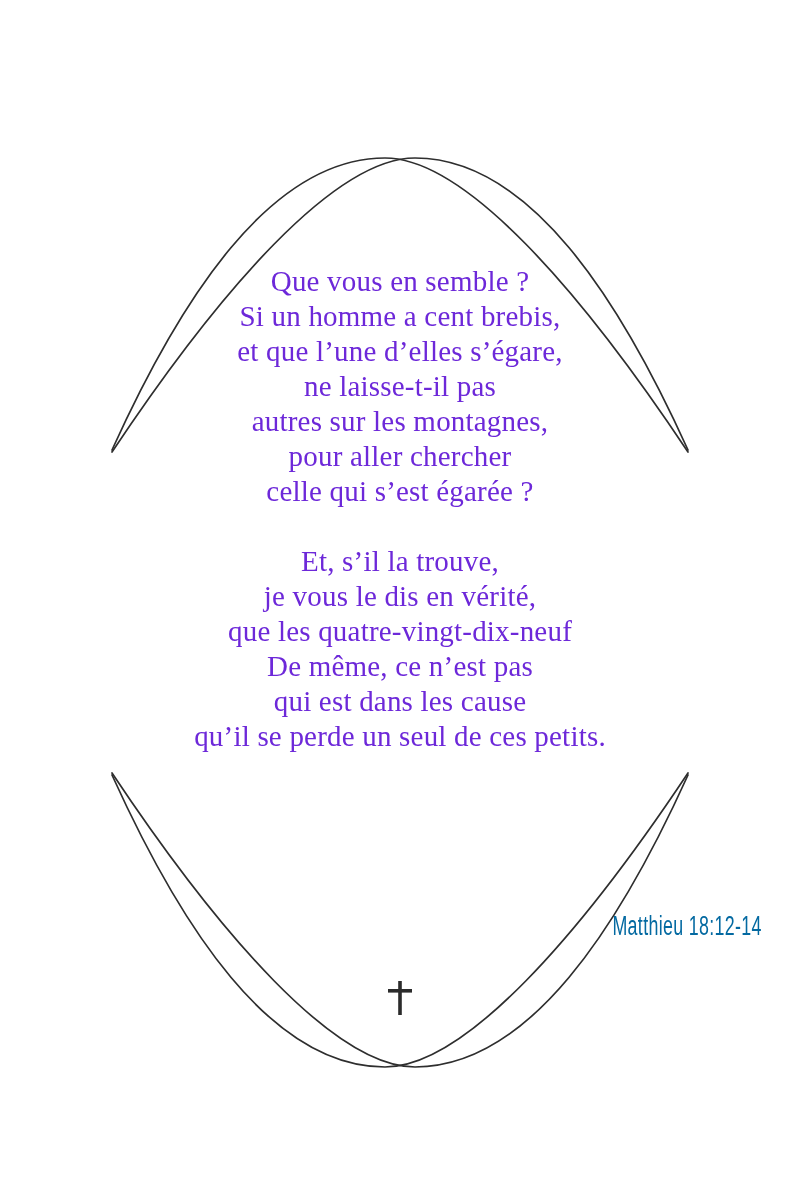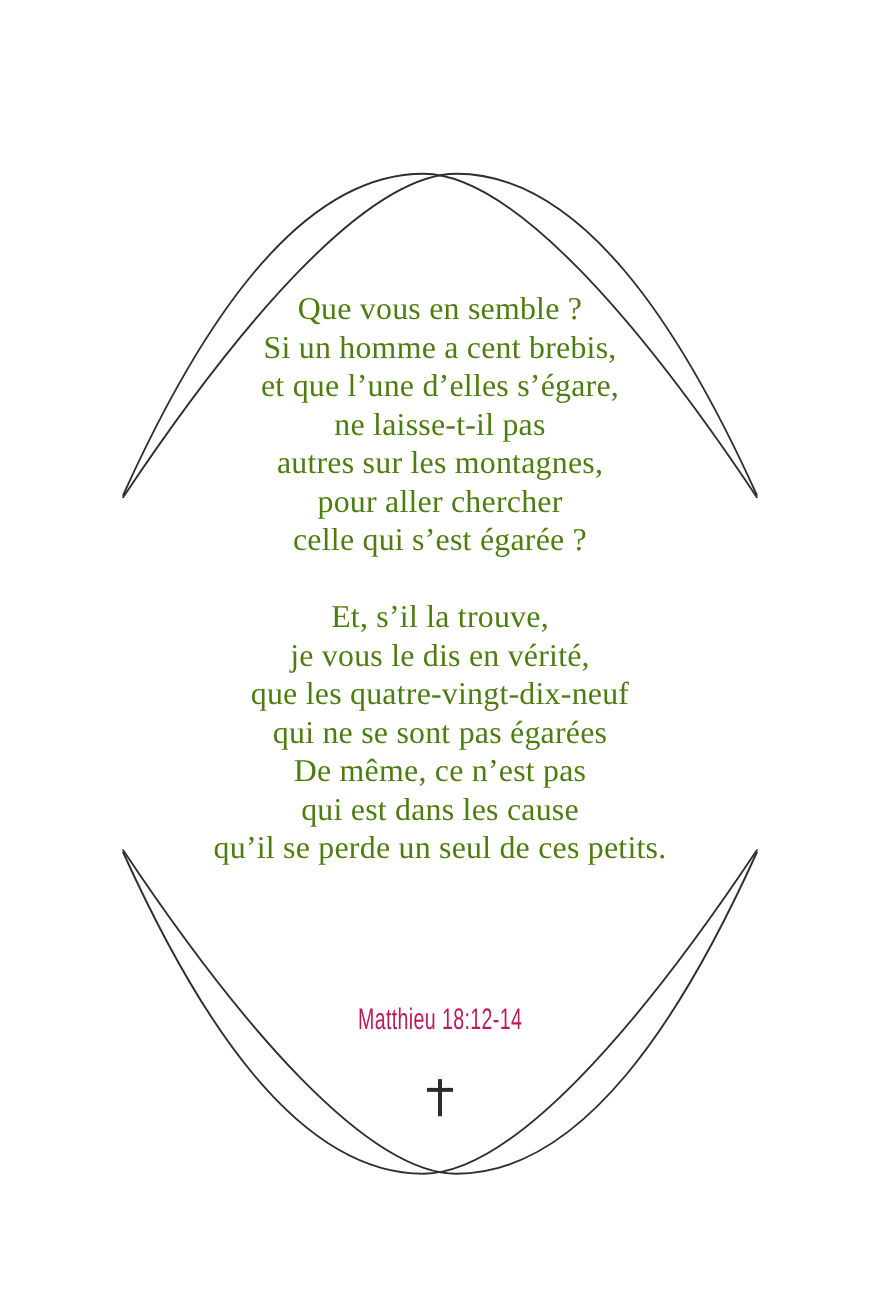--- a/index.html
+++ b/index.html
@@ -28,41 +28,41 @@
     stroke: #2e2e2e;
     stroke-width: 1.7;
     stroke-linecap: round;
   }
   .verse {
     position: absolute;
     top: 264px;
     left: 0;
     width: 800px;
     text-align: center;
-    color: #4d7c0f;
+    color: #6d28d9;
     font-size: 29px;
     line-height: 35px;
   }
   .verse .line {
     white-space: nowrap;
     letter-spacing: 0.2px;
   }
   .stanza-break {
     height: 35px;
   }
   .reference {
     position: absolute;
     top: 911px;
     left: 0;
     width: 800px;
-    text-align: center;
+    text-align: right;
     font-family: "Liberation Sans", sans-serif;
     font-size: 27px;
     line-height: 30px;
-    color: #be185d;
+    color: #0369a1;
   }
   .reference .condensed {
     display: inline-block;
     transform: scaleX(0.66);
     transform-origin: 50% 50%;
     letter-spacing: 0.5px;
   }
   .cross {
     position: absolute;
     left: 388px;
@@ -98,21 +98,20 @@
       <div class="line">ne laisse-t-il pas</div>
       <div class="line">autres sur les montagnes,</div>
       <div class="line">pour aller chercher</div>
       <div class="line">celle qui s’est égarée ?</div>
     </div>
     <div class="stanza-break"></div>
     <div>
       <div class="line">Et, s’il la trouve,</div>
       <div class="line">je vous le dis en vérité,</div>
       <div class="line">que les quatre-vingt-dix-neuf</div>
-      <div class="line">qui ne se sont pas égarées</div>
       <div class="line">De même, ce n’est pas</div>
       <div class="line">qui est dans les cause</div>
       <div class="line">qu’il se perde un seul de ces petits.</div>
     </div>
   </div>
 
   <div class="reference">
     <span class="condensed">Matthieu 18:12-14</span>
   </div>
 

